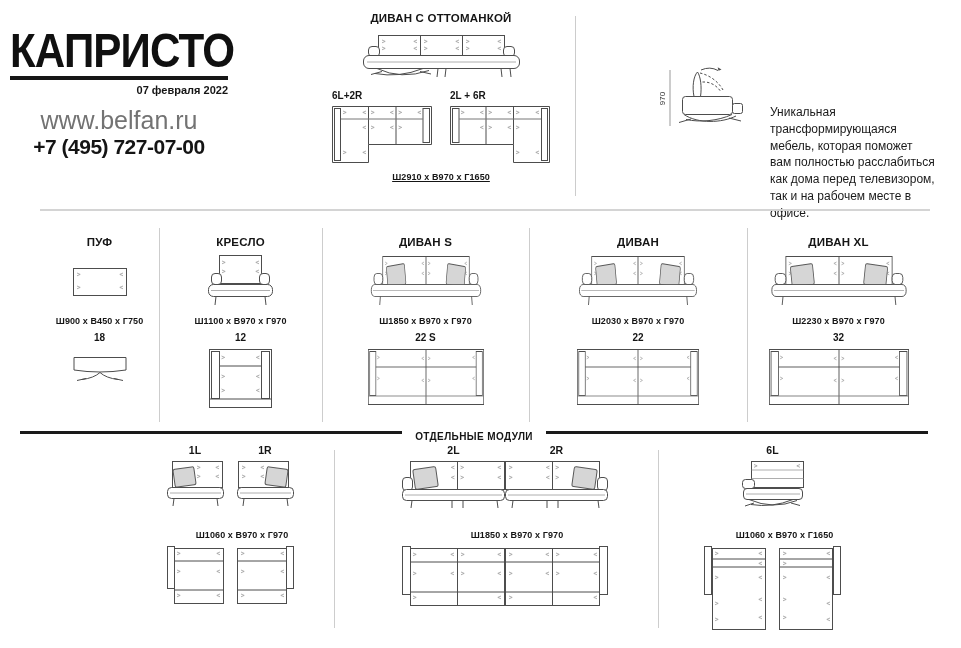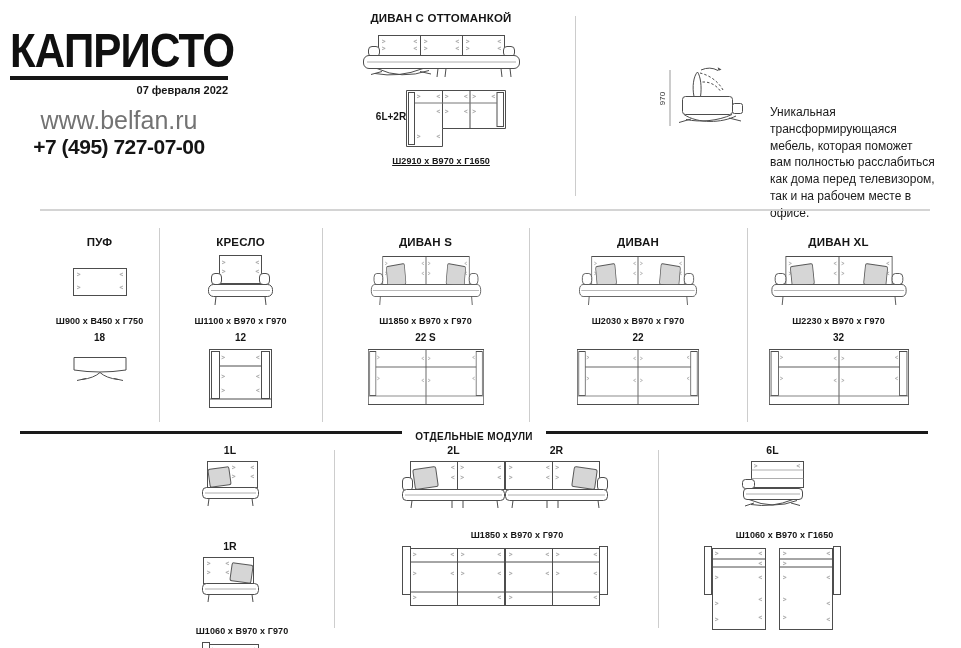--- a/index.html
+++ b/index.html
@@ -16,21 +16,21 @@
   .brand-rule { position:absolute; left:10px; top:76px; width:218px; height:3.5px; background:#161616; }
   .brand-date { position:absolute; left:10px; top:84px; width:218px; text-align:right; font-size:11px; font-weight:bold; }
   .brand-site { position:absolute; left:10px; top:106px; width:218px; text-align:center; font-size:25px; color:#737373; }
   .brand-phone{ position:absolute; left:10px; top:135px; width:218px; text-align:center; font-size:21px; font-weight:bold; color:#141414; letter-spacing:-.5px;}
 
   
   .od-section { position:absolute; left:330px; top:12px; width:222px; display:flex; flex-direction:column; align-items:center; }
   .sec-title { font-size:11.5px; font-weight:bold; letter-spacing:.2px; }
   .od-front { margin-top:10px; }
   .od-variants { display:flex; gap:18px; margin-top:8px; }
-  .od-var { display:flex; flex-direction:row; align-items:center; }
+  .od-var { display:flex; flex-direction:column; }
   .var-label { font-size:10px; font-weight:bold; height:16px; }
   .dim { font-size:9px; font-weight:bold; letter-spacing:.1px; }
   .od-dim { margin-top:9px;text-decoration:underline; }
 
   .top-vdiv { position:absolute; left:575px; top:16px; width:1px; height:180px; background:#cccccc; }
 
   
   .tr-icon { position:absolute; left:666px; top:66px; }
   .height-label { position:absolute; left:642px; top:94px; width:40px; text-align:center;
     font-size:8px; color:#333; transform:rotate(-90deg); }
@@ -55,21 +55,21 @@
   .mh-line { flex:1; height:3px; background:#1a1a1a; }
   .mh-label { font-size:10px; font-weight:bold; letter-spacing:.4px; white-space:nowrap; }
 
   .mgroup { position:absolute; top:444px; display:flex; flex-direction:column; align-items:center; }
   .mrow { display:flex; }
   .mcol { display:flex; flex-direction:column; align-items:center; }
   .mlabel { font-size:10.5px; font-weight:bold; height:14px; }
   .mslot { height:66px; display:flex; align-items:flex-start; margin-top:3px; }
   .mdim { margin-top:3px;padding-left:24px; }
   .mtoprow { display:flex; margin-top:6px; }
-  .g1 .mrow, .g1 .mtoprow { gap:13px;flex-direction:column; }
+  .g1 .mrow, .g1 .mtoprow { gap:13px; }
   .g2 .mrow, .g2 .mtoprow { }
   .g3 .mrow, .g3 .mtoprow { gap:13px; }
 </style>
 </head>
 <body>
 
 <svg width="0" height="0" style="position:absolute" aria-hidden="true">
   <defs>
     <path id="tk" d="M0,0 l3.2,1.4 l-3.2,1.4" stroke="#9a9a9a" stroke-width="0.8" fill="none"></path>
     <path id="tk2" d="M0,0 l-3.2,1.4 l3.2,1.4" stroke="#9a9a9a" stroke-width="0.8" fill="none"></path>
@@ -333,20 +333,26 @@
     <svg class="draw od-front" width="165" height="48" viewBox="0 0 165 48">
         <use href="#od-front"></use>
       </svg>
     <div class="od-variants">
       <div class="od-var">
         <div class="var-label">6L+2R</div>
         <svg class="draw" width="100" height="57" viewBox="0 0 100 57">
             <use href="#sec-top"></use>
           </svg>
       </div>
+      <div class="od-var">
+        <div class="var-label">2L + 6R</div>
+        <svg class="draw" width="100" height="57" viewBox="0 0 100 57">
+            <use href="#sec-top" transform="translate(100,0) scale(-1,1)"></use>
+          </svg>
+      </div>
     </div>
     <div class="dim od-dim">Ш2910 x В970 x Г1650</div>
   </div>
 
   <div class="top-vdiv"></div>
 
   <div>
     <svg class="draw tr-icon" width="92" height="64" viewBox="0 0 92 64">
         <use href="#side-view"></use>
       </svg>

